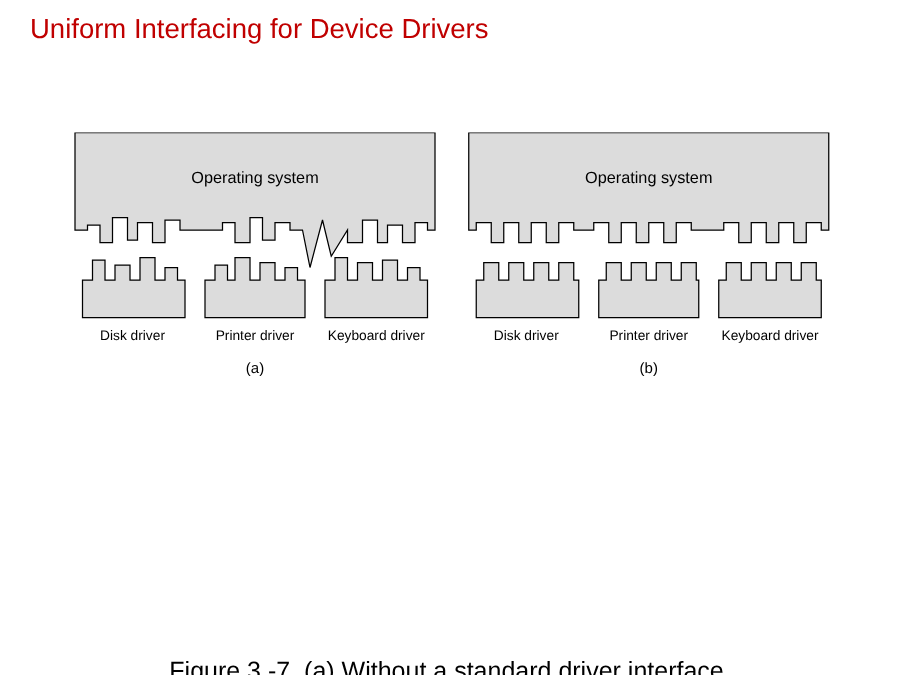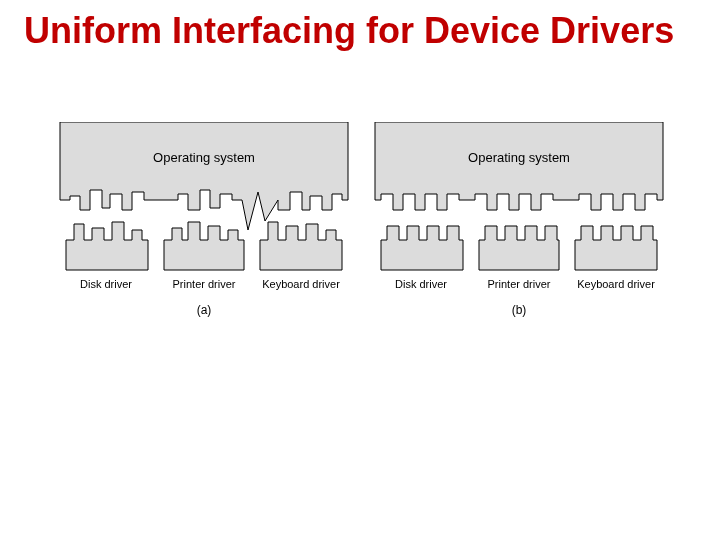--- a/index.html
+++ b/index.html
@@ -6,22 +6,22 @@
     margin: 0;
     padding: 0;
     width: 720px;
     height: 540px;
     background: #fff;
     font-family: Arial, Helvetica, sans-serif;
     overflow: hidden;
   }
   .title {
     color: #c00000;
-    font-size: 36px;
-    font-weight: 700;
+    font-size: 22px;
+    font-weight: 400;
     padding: 10px 0 0 24px;
   }
   .figure-area {
     position: relative;
     width: 673px;
     height: 360px;
     margin-top: 70px;
   }
   svg { display: block; }
   .os-label, .drv-label, .ab-label {

